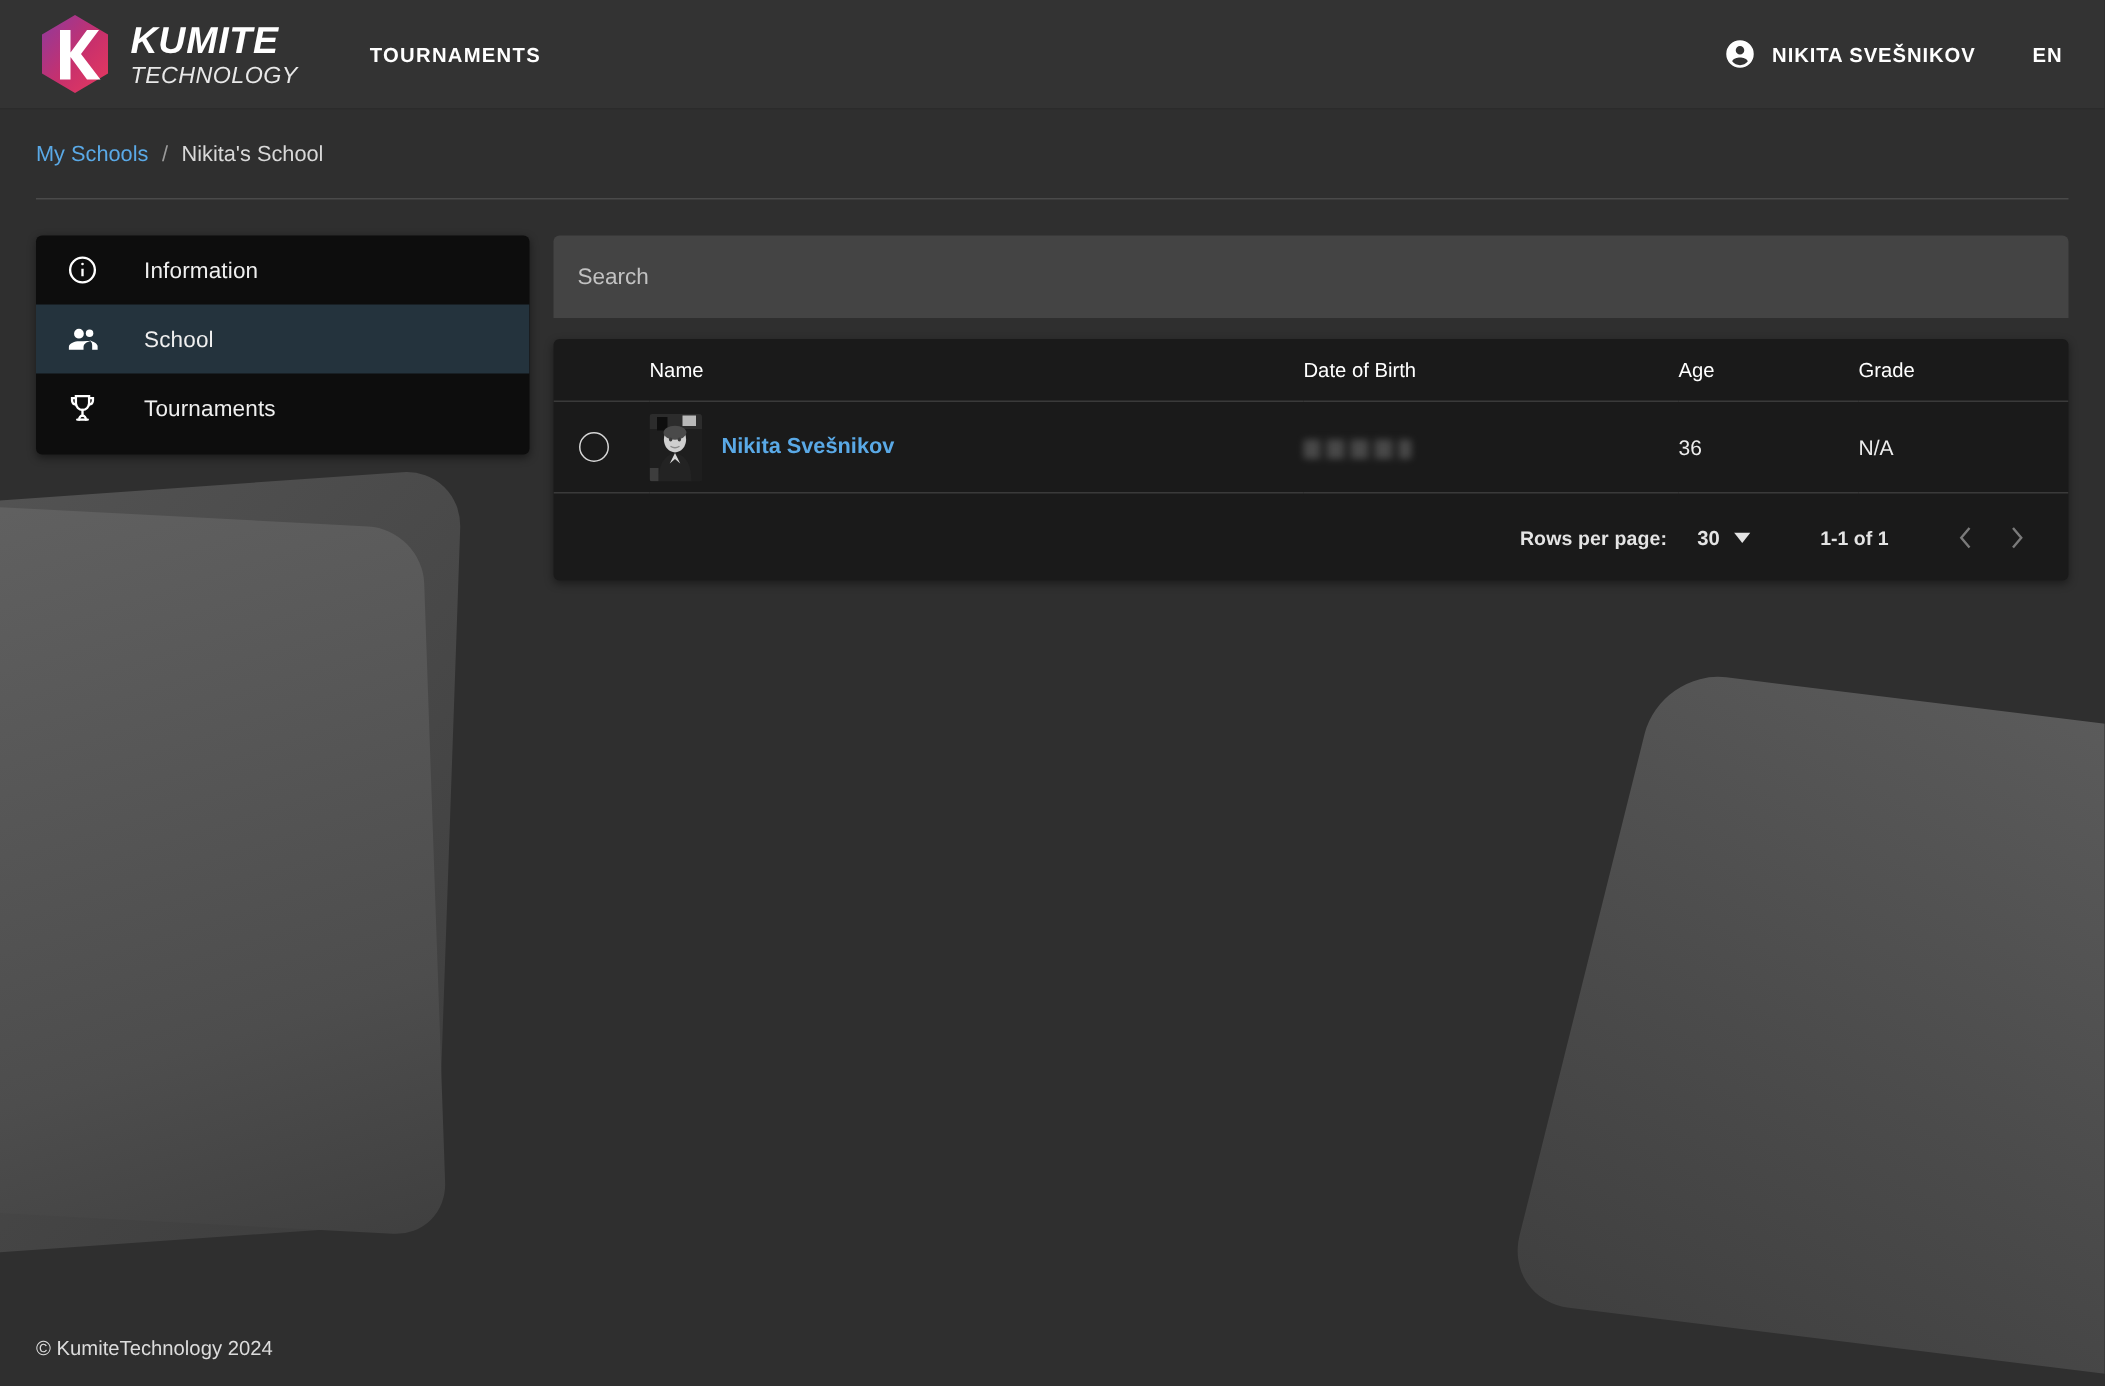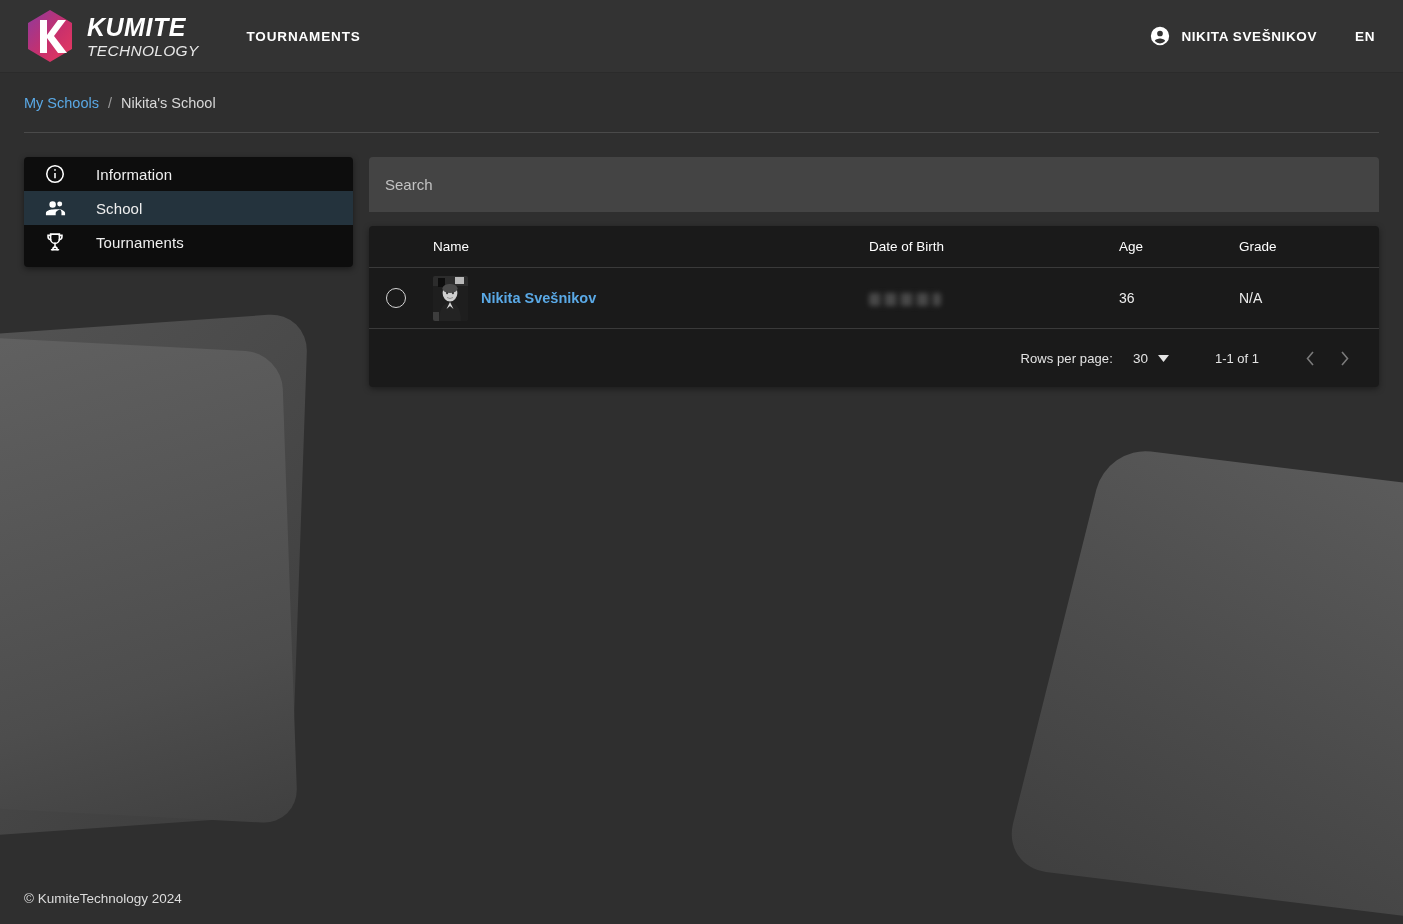--- a/index.html
+++ b/index.html
@@ -178,21 +178,21 @@
     flex: 0 0 329px;
     background: #0d0d0d;
     border-radius: 4px;
     overflow: hidden;
     box-shadow: 0 2px 6px rgba(0,0,0,0.45);
     padding-bottom: 8px;
   }
   .side-item {
     display: flex;
     align-items: center;
-    height: 34px;
+    height: 46px;
     padding: 0 0 0 18px;
     gap: 28px;
     cursor: pointer;
   }
   .side-item.active { background: #24333d; }
   .side-icon {
     width: 26px;
     height: 26px;
     display: flex;
     align-items: center;
@@ -332,20 +332,21 @@
   
   .pagination {
     display: flex;
     align-items: center;
     justify-content: flex-end;
     height: 58px;
     padding-right: 18px;
     gap: 0;
     font-size: 13px;
     color: #e4e4e4;
+    font-weight: bold;
   }
   .rows-label { margin-right: 18px; letter-spacing: 0.1px; }
   .rows-select {
     display: flex;
     align-items: center;
     gap: 10px;
     cursor: pointer;
     padding: 4px 2px;
     margin-right: 44px;
   }

